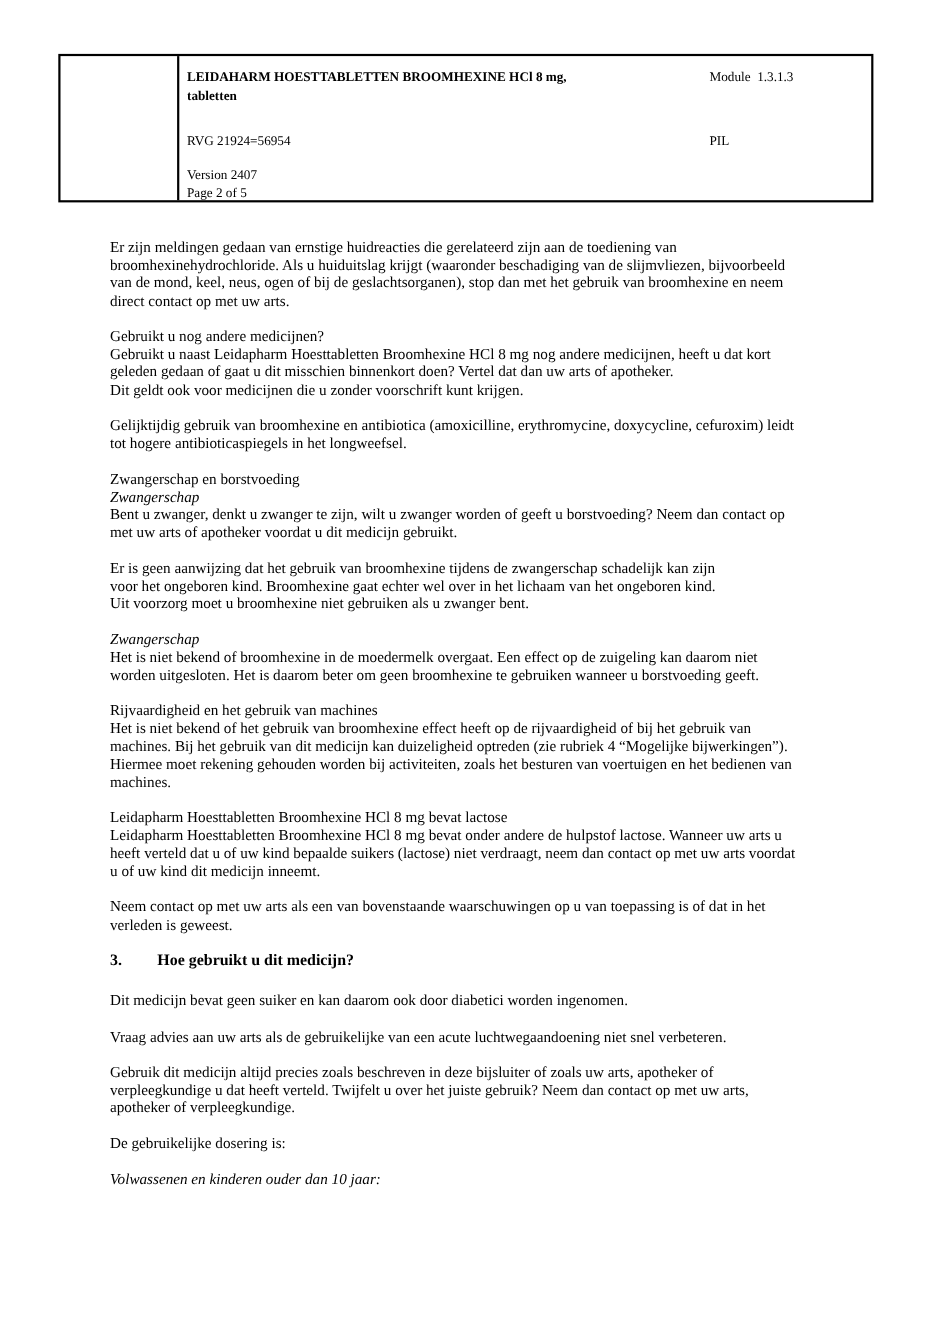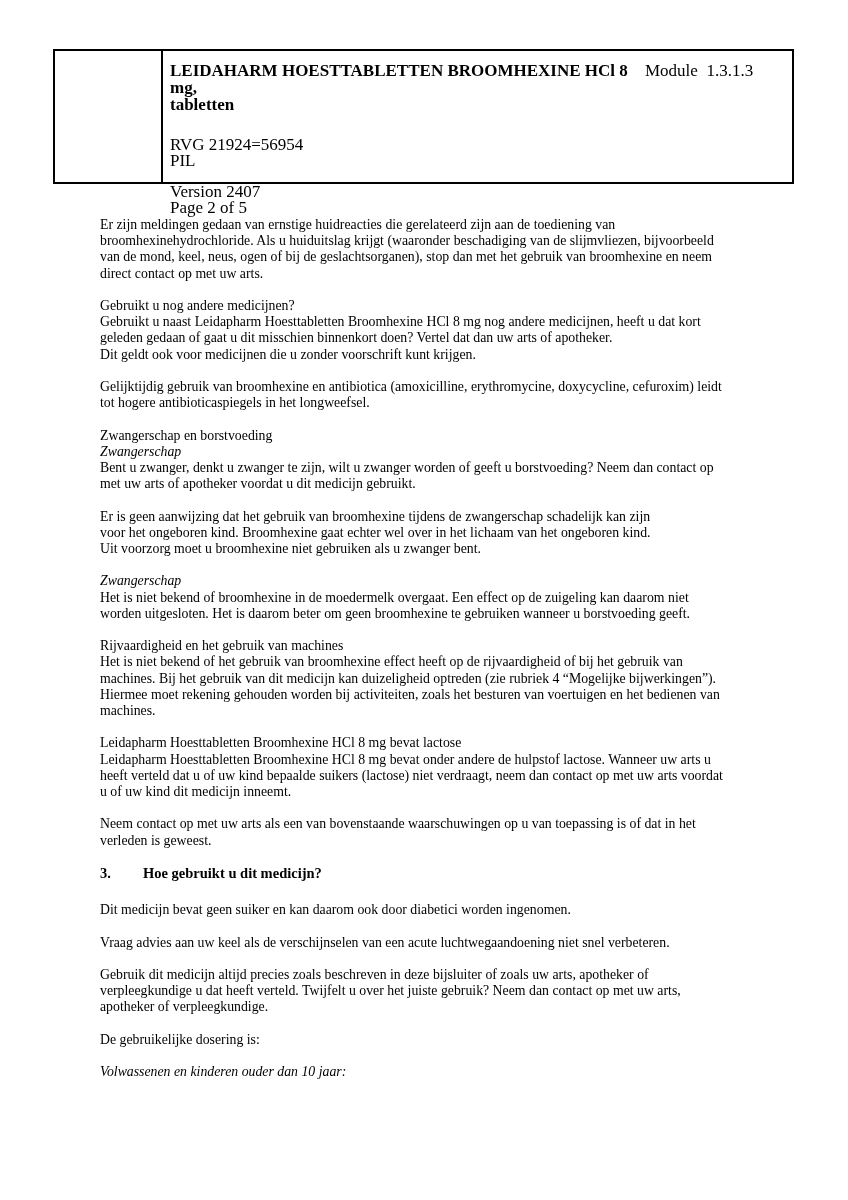--- a/index.html
+++ b/index.html
@@ -31,33 +31,33 @@
   }
   .header-left {
     flex: none;
     width: 108px;
     border-right: 2px solid #000000;
     box-sizing: border-box;
   }
   .header-right {
     flex: 1;
     padding-left: 7px;
-    font-size: 17px;
+    font-size: 12px;
     line-height: 16px;
   }
   .header-row { display: flex; }
   .hcol-a {
     flex: none;
     width: 475px;
     white-space: pre-line;
   }
   .hcol-b { white-space: pre-wrap; }
   .row-title { margin-top: 11px; line-height: 17px; }
   .row-title .hcol-a { font-weight: bold; }
-  .row-rvg { margin-top: 24px; flex-direction: column; }
+  .row-rvg { margin-top: 24px; }
   .row-ver { margin-top: 15px; flex-direction: column; }
 
   
   .body-text {
     position: absolute;
     left: 100px;
     top: 217px;
     width: 700px;
     font-size: 13.8px;
     line-height: 16.2px;
@@ -141,21 +141,21 @@
       <div class="block paragraph">Leidapharm Hoesttabletten Broomhexine HCl 8 mg bevat onder andere de hulpstof lactose. Wanneer uw arts u
 heeft verteld dat u of uw kind bepaalde suikers (lactose) niet verdraagt, neem dan contact op met uw arts voordat
 u of uw kind dit medicijn inneemt.</div>
       <div class="block paragraph">Neem contact op met uw arts als een van bovenstaande waarschuwingen op u van toepassing is of dat in het
 verleden is geweest.</div>
       <div class="block numbered-heading">
         <span class="num">3.</span>
         <span>Hoe gebruikt u dit medicijn?</span>
       </div>
       <div class="block paragraph">Dit medicijn bevat geen suiker en kan daarom ook door diabetici worden ingenomen.</div>
-      <div class="block paragraph">Vraag advies aan uw keel als de verschijnselen van een acute luchtwegaandoening niet snel verbeteren.</div>
+      <div class="block paragraph">Vraag advies aan uw arts als de gebruikelijke van een acute luchtwegaandoening niet snel verbeteren.</div>
       <div class="block paragraph">Gebruik dit medicijn altijd precies zoals beschreven in deze bijsluiter of zoals uw arts, apotheker of
 verpleegkundige u dat heeft verteld. Twijfelt u over het juiste gebruik? Neem dan contact op met uw arts,
 apotheker of verpleegkundige.</div>
       <div class="block paragraph">De gebruikelijke dosering is:</div>
       <div class="block italic">Volwassenen en kinderen ouder dan 10 jaar:</div>
     </div>
 
 </div>
 
 </body></html>

